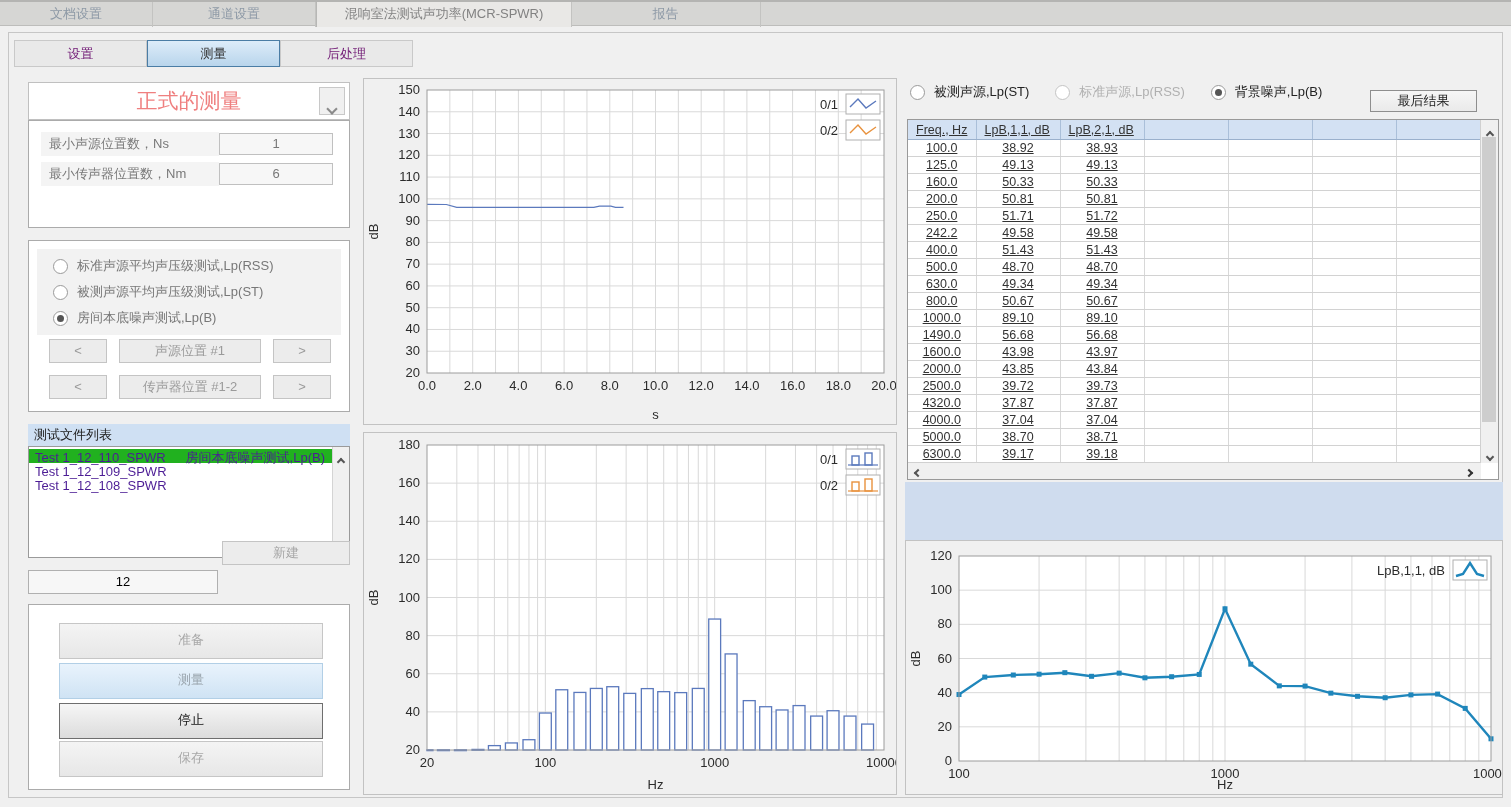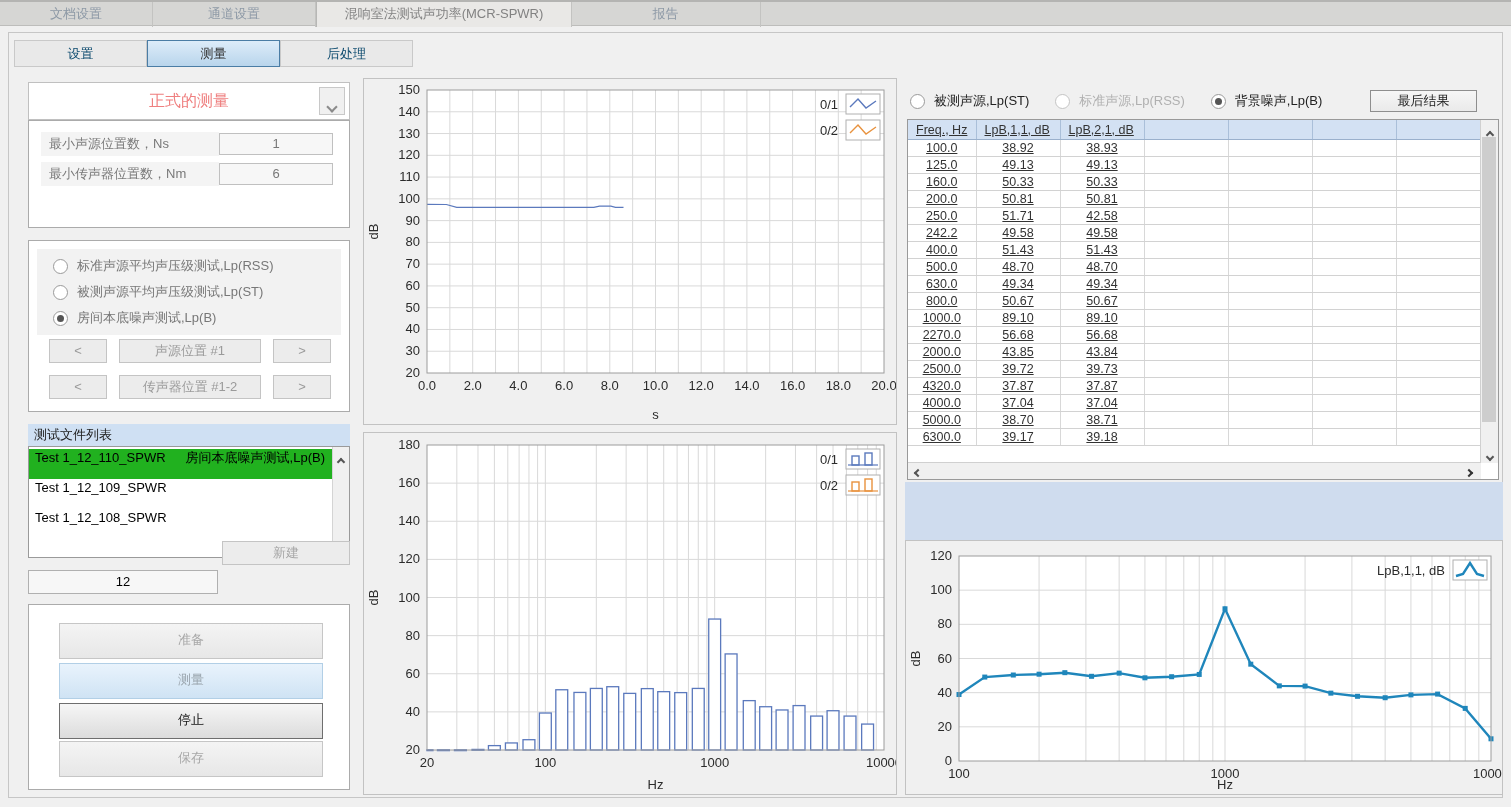--- a/index.html
+++ b/index.html
@@ -11,29 +11,29 @@
     -webkit-font-smoothing:antialiased;
   }
   .abs{position:absolute;box-sizing:border-box;}
 
   
   .tabbar{left:0;top:0;width:1511px;height:26px;background:#d6d6d4;border-top:2px solid #b4b4b2;border-bottom:1px solid #bdbdbb;}
   .tab{position:absolute;top:0;height:25px;line-height:24px;text-align:center;color:#8d99a6;border-right:1px solid #c3c3c1;cursor:default;}
   .tab.active{background:#e9e8e6;color:#828282;border-left:1px solid #b7b7b5;}
 
   
-  .subtab{height:27px;line-height:26px;text-align:center;background:#e9e9e9;border:1px solid #c9c9c9;color:#0c4a6e;}
+  .subtab{height:27px;line-height:26px;text-align:center;background:#e9e9e9;border:1px solid #c9c9c9;color:#701a75;}
   .subtab.active{background:linear-gradient(#ddecf9,#b9d5ec);border:1px solid #4b7da5;color:#333;}
 
   
   .panel{background:#ffffff;border:1px solid #ababab;}
   .chart-panel{background:#f0f0f0;border:1px solid #c2c2c2;}
 
   
-  .mode-dd{background:#ffffff;border:1px solid #c0c0c0;text-align:center;line-height:36px;font-size:16px;color:#ef7f7f;}
+  .mode-dd{background:#ffffff;border:1px solid #c0c0c0;text-align:center;line-height:36px;font-size:21px;color:#ef7f7f;}
   .dd-btn{position:absolute;right:4px;top:4px;width:26px;height:28px;background:#f0f0f0;border:1px solid #c8c8c8;box-sizing:border-box;}
   .chev{display:inline-block;border:solid #8a8a8a;border-width:0 2px 2px 0;padding:3px;}
   .chev.down{transform:rotate(45deg);margin-top:8px;}
   .chev.up{transform:rotate(-135deg);margin-top:12px;}
   .chev.left{transform:rotate(135deg);}
   .chev.right{transform:rotate(-45deg);}
   .chev.sm{padding:2px;border-width:0 2px 2px 0;}
 
   .param-label{background:#f4f4f4;color:#787878;line-height:24px;padding-left:8px;}
   .param-input{background:#f7f7f7;border:1px solid #c0c0c0;color:#787878;text-align:center;line-height:20px;}
@@ -44,21 +44,21 @@
   .radio.checked::after{content:"";position:absolute;left:3px;top:3px;width:7px;height:7px;border-radius:50%;background:#555;}
   .radio.disabled{border-color:#c4c4c4;}
   .radio-label{margin-left:9px;color:#777;white-space:nowrap;}
   .radio-row.dark .radio-label{color:#222;}
   .radio-row.disabled .radio-label{color:#b0b0b0;}
 
   .nav-btn{background:#ececec;border:1px solid #c4c4c4;color:#9a9a9a;text-align:center;line-height:22px;}
 
   .list-title{background:#cfe0f3;line-height:22px;padding-left:6px;color:#222;}
   .listbox{background:#fff;border:1px solid #9a9a9a;}
-  .file-item{height:30px;line-height:18px;white-space:nowrap;color:#000000;padding-left:6px;}
+  .file-item{height:14px;line-height:18px;white-space:nowrap;color:#4c1d95;padding-left:6px;}
   .file-item.selected{background:#21b11f;}
   .file-suffix{margin-left:20px;}
   .vscroll{position:absolute;top:0;right:0;width:16px;height:100%;background:#f0f0f0;border-left:1px solid #d4d4d4;}
   .sb-btn{position:absolute;left:0;width:16px;height:15px;text-align:center;background:#f0f0f0;}
   .sb-btn .chev{border-color:#555;}
 
   .numbox{background:#f7f7f7;border:1px solid #b0b0b0;text-align:center;line-height:22px;color:#000;}
   .newbtn{background:#ececec;border:1px solid #c4c4c4;text-align:center;line-height:22px;color:#a6a6a6;}
 
   .action-btn{position:absolute;left:30px;width:262px;height:34px;line-height:32px;text-align:center;}
@@ -311,21 +311,21 @@
       <rect x="488" y="23" width="7" height="9" fill="none" stroke="#5b79bd" stroke-width="1.4"></rect>
       <rect x="501" y="20" width="7" height="12" fill="none" stroke="#5b79bd" stroke-width="1.4"></rect>
       <text x="474" y="57" text-anchor="end">0/2</text>
       <rect x="482" y="42" width="34" height="20" fill="#ffffff" stroke="#b0b0b0"></rect>
       <line x1="484" y1="58" x2="514" y2="58" stroke="#e8923e" stroke-width="1.2"></line>
       <rect x="488" y="49" width="7" height="9" fill="none" stroke="#e8923e" stroke-width="1.4"></rect>
       <rect x="501" y="46" width="7" height="12" fill="none" stroke="#e8923e" stroke-width="1.4"></rect>
     </svg>
 </div>
 
-<div class="abs" style="left:910px;top:89px;height:24px;display:flex;gap:26px;align-items:center;text-align:center;" id="right-radios">
+<div class="abs" style="left:910px;top:80px;height:24px;display:flex;gap:26px;align-items:center;text-align:center;" id="right-radios">
     <div class="radio-row dark">
       <span class="radio"></span>
       <span class="radio-label">被测声源,Lp(ST)</span>
     </div>
     <div class="radio-row dark disabled">
       <span class="radio disabled"></span>
       <span class="radio-label">标准声源,Lp(RSS)</span>
     </div>
     <div class="radio-row dark">
       <span class="radio checked"></span>
@@ -389,21 +389,21 @@
           <td>50.81</td>
           <td>50.81</td>
           <td></td>
           <td></td>
           <td></td>
           <td></td>
         </tr>
         <tr>
           <td>250.0</td>
           <td>51.71</td>
-          <td>42.58</td>
+          <td>51.72</td>
           <td></td>
           <td></td>
           <td></td>
           <td></td>
         </tr>
         <tr>
           <td>242.2</td>
           <td>49.58</td>
           <td>49.58</td>
           <td></td>
@@ -450,23 +450,32 @@
         <tr>
           <td>1000.0</td>
           <td>89.10</td>
           <td>89.10</td>
           <td></td>
           <td></td>
           <td></td>
           <td></td>
         </tr>
         <tr>
-          <td>2270.0</td>
+          <td>1490.0</td>
           <td>56.68</td>
           <td>56.68</td>
+          <td></td>
+          <td></td>
+          <td></td>
+          <td></td>
+        </tr>
+        <tr>
+          <td>1600.0</td>
+          <td>43.98</td>
+          <td>43.97</td>
           <td></td>
           <td></td>
           <td></td>
           <td></td>
         </tr>
         <tr>
           <td>2000.0</td>
           <td>43.85</td>
           <td>43.84</td>
           <td></td>

